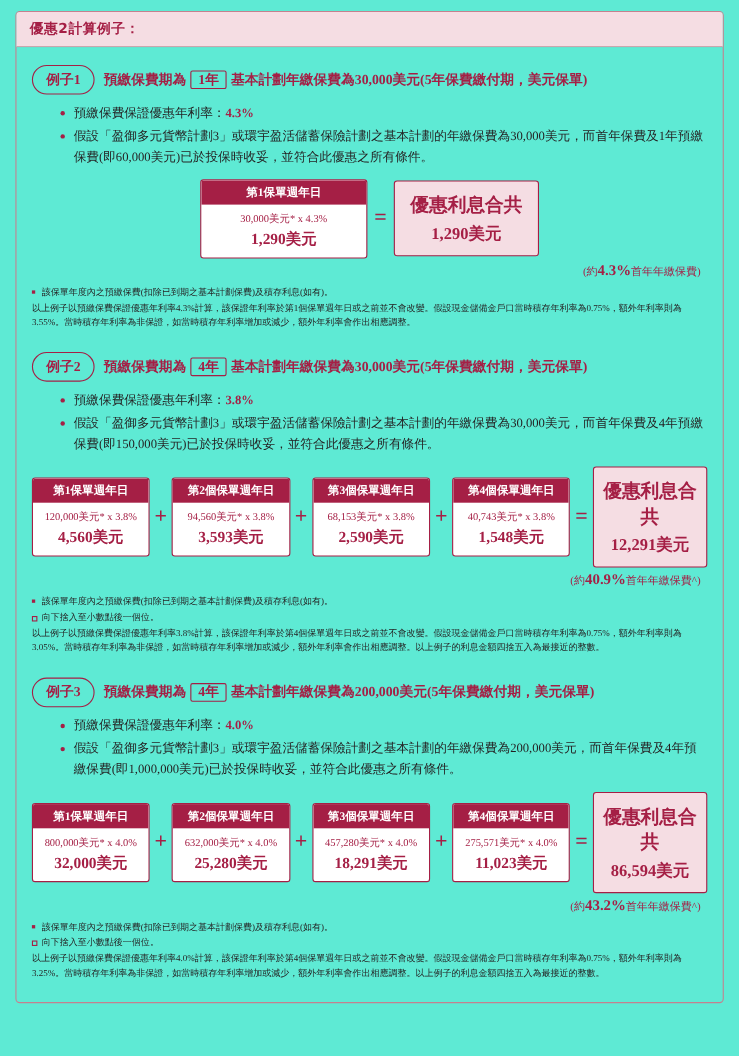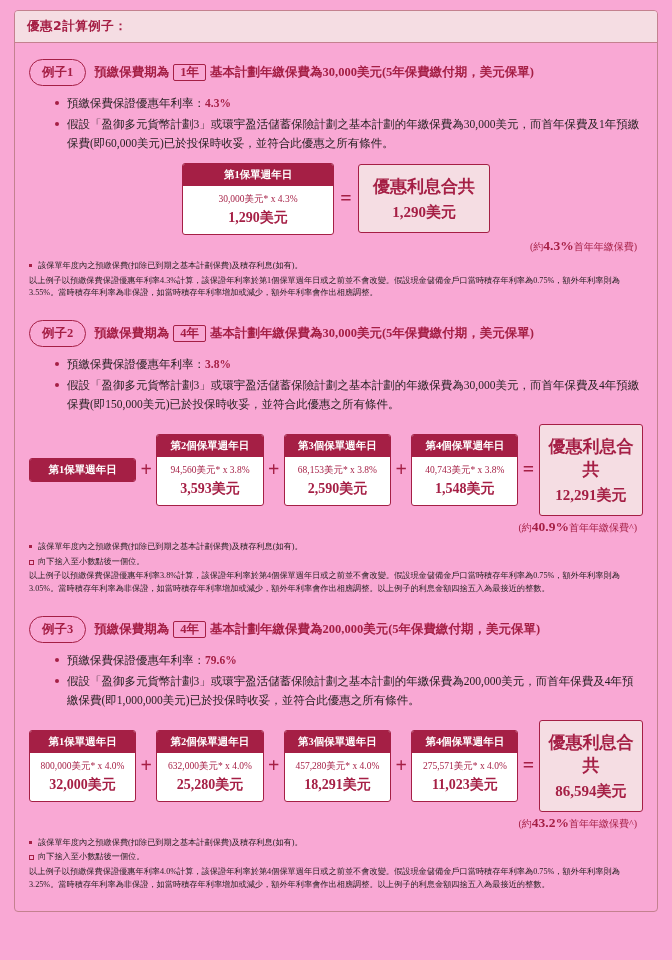--- a/index.html
+++ b/index.html
@@ -5,21 +5,21 @@
   * { box-sizing: border-box; }
   html, body {
     margin: 0; padding: 0;
     background: #ffffff;
     font-family: "DejaVu Sans", "Liberation Sans", sans-serif;
   }
   .page {
     width: 672px;
     min-height: 960px;
     position: relative;
-    background: #f9a8d4;
+    background: #5eead4;
     padding: 10px 14px 6px 14px;
   }
   .outer-box {
     border: 1px solid #c4818f;
     border-radius: 4px;
     padding: 0;
     position: relative;
   }
   .outer-header {
     background: #f5dde3;
@@ -251,20 +251,24 @@
           <li>
             <span>預繳保費保證優惠年利率：</span><span class="rate">3.8%</span>
           </li>
           <li>
             <span>假設「盈御多元貨幣計劃3」或環宇盈活儲蓄保險計劃之基本計劃的年繳保費為30,000美元，而首年保費及4年預繳保費(即150,000美元)已於投保時收妥，並符合此優惠之所有條件。</span>
           </li>
         </ul>
         <div class="calc-row">
           <div class="calc-card">
             <div class="cap">第1保單週年日</div>
+            <div class="body">
+              <div class="expr">120,000美元* x 3.8%</div>
+              <div class="val">4,560美元</div>
+            </div>
           </div>
           <div class="op">+</div>
           <div class="calc-card">
             <div class="cap">第2個保單週年日</div>
             <div class="body">
               <div class="expr">94,560美元* x 3.8%</div>
               <div class="val">3,593美元</div>
             </div>
           </div>
           <div class="op">+</div>
@@ -305,21 +309,21 @@
         <div class="ex-headline">
           <span class="ex-badge">例子3</span>
           <span class="ex-title">
             <span>預繳保費期為</span>
             <span class="hl-box">4年</span>
             <span>基本計劃年繳保費為200,000美元(5年保費繳付期，美元保單)</span>
           </span>
         </div>
         <ul class="bullets">
           <li>
-            <span>預繳保費保證優惠年利率：</span><span class="rate">79.6%</span>
+            <span>預繳保費保證優惠年利率：</span><span class="rate">4.0%</span>
           </li>
           <li>
             <span>假設「盈御多元貨幣計劃3」或環宇盈活儲蓄保險計劃之基本計劃的年繳保費為200,000美元，而首年保費及4年預繳保費(即1,000,000美元)已於投保時收妥，並符合此優惠之所有條件。</span>
           </li>
         </ul>
         <div class="calc-row">
           <div class="calc-card">
             <div class="cap">第1保單週年日</div>
             <div class="body">
               <div class="expr">800,000美元* x 4.0%</div>

